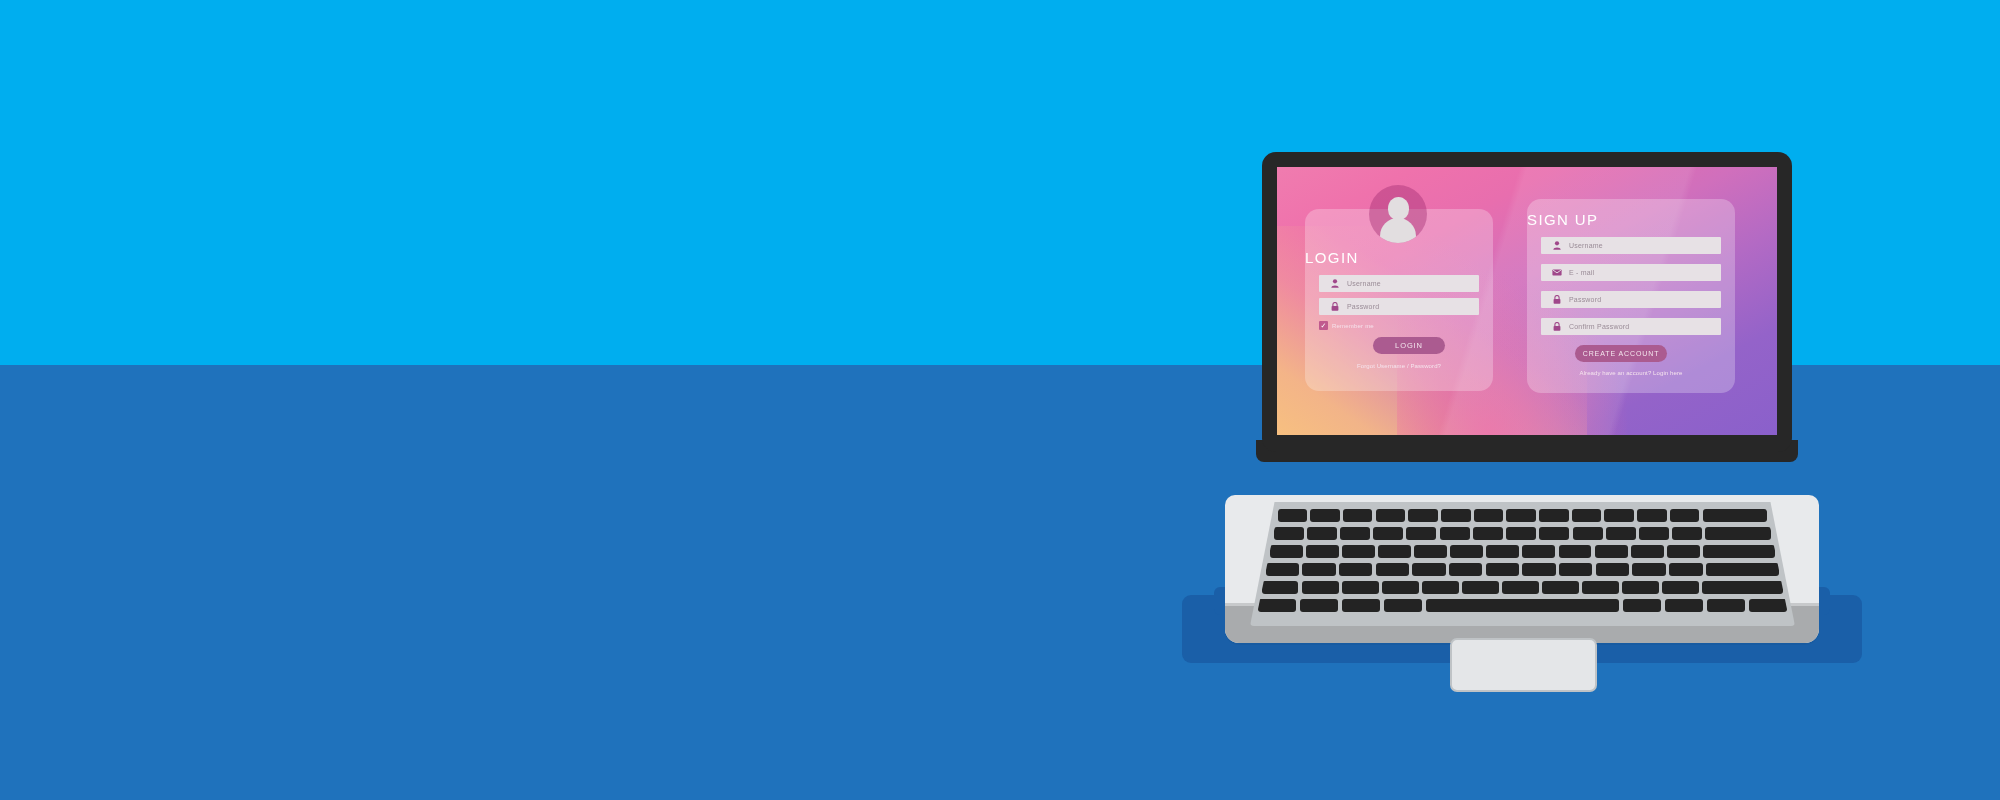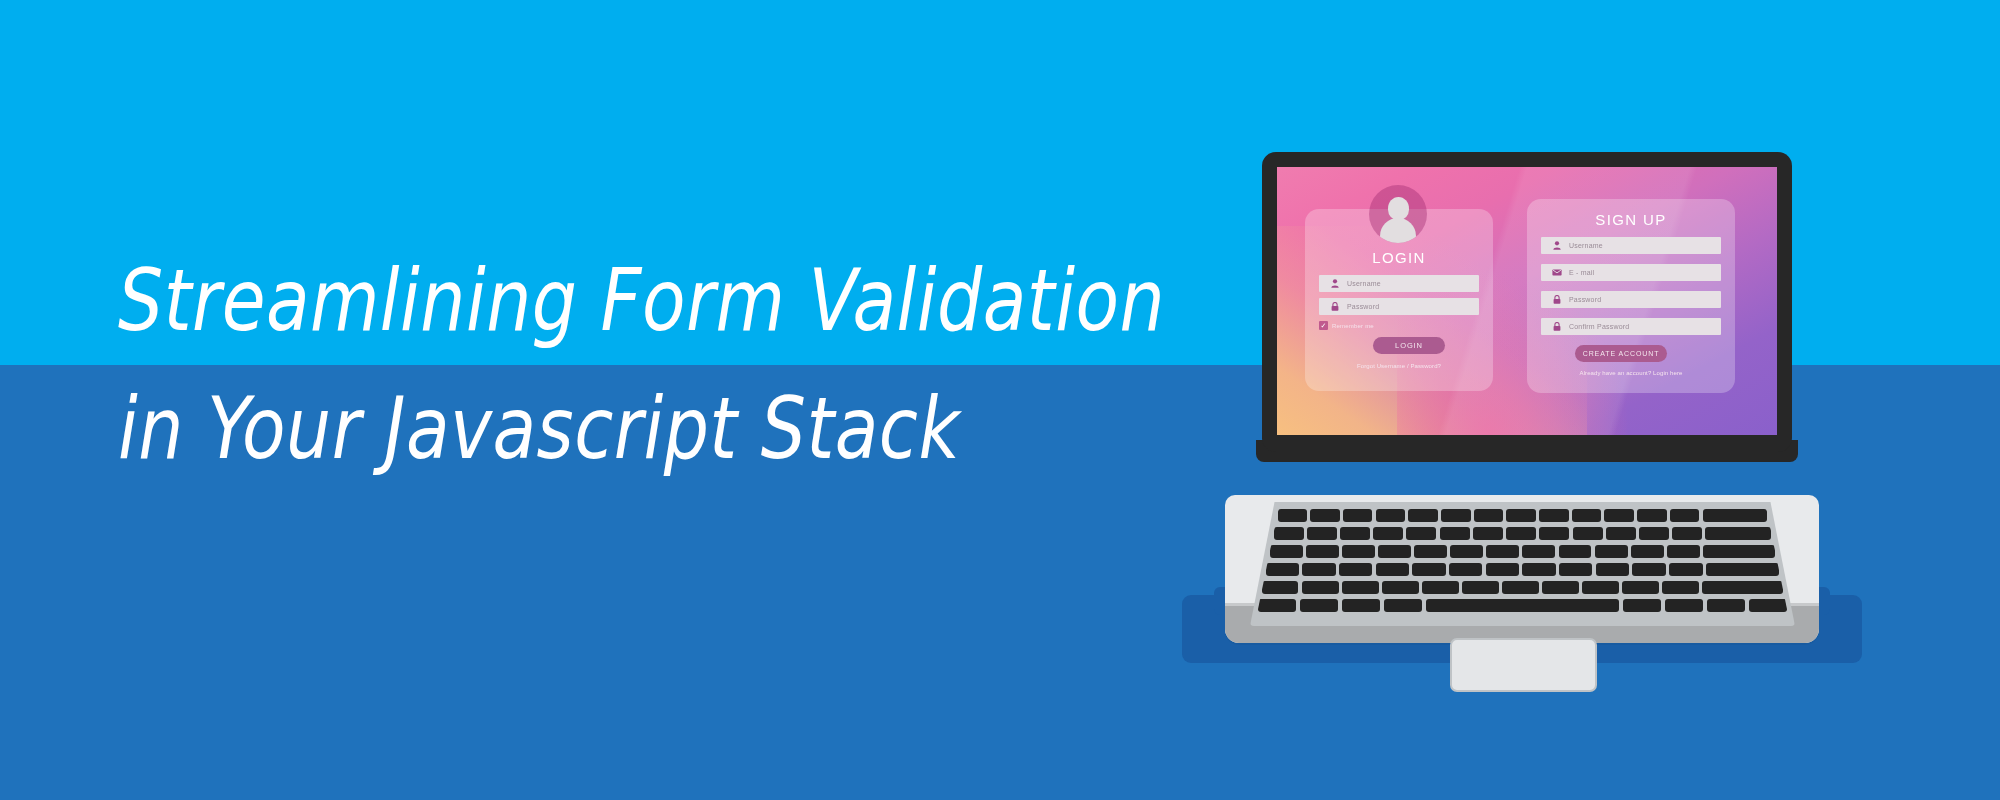--- a/index.html
+++ b/index.html
@@ -159,21 +159,21 @@
     position:absolute;left:50%;top:12px;width:21px;height:23px;margin-left:-10.5px;
     background:#E2DEE0;border-radius:50% 50% 46% 46%;
   }
   .avatar-body{
     position:absolute;left:50%;top:33px;width:36px;height:30px;margin-left:-18px;
     background:#E2DEE0;border-radius:18px 18px 0 0;
   }
 
   .form-title{
     position:absolute;color:#ffffff;font-weight:400;letter-spacing:1.4px;
-    text-align:center;font-family:"Liberation Sans",sans-serif;
+    font-family:"Liberation Sans",sans-serif;
   }
   .title-login{left:28px;top:82px;width:188px;font-size:15px;}
   .title-signup{left:250px;top:44px;width:208px;font-size:15px;}
 
   .field{
     position:absolute;height:17px;background:#E7E1E5;
     display:flex;align-items:center;border-radius:1px;
   }
   .field .ficon{
     width:17px;margin-left:7px;display:flex;align-items:center;justify-content:center;
@@ -223,24 +223,20 @@
   svg{display:block;}
 </style>
 </head>
 <body>
 
 <div id="banner">
 
   <div class="bg-top"></div>
   <div class="bg-bottom"></div>
 
-  <div class="headline">
-    <span class="line">Streamlining Form Validation</span>
-    <span class="line">in Your Javascript Stack</span>
-  </div>
 
   <div id="laptop">
 
     <div class="desk-slab"></div>
     <div class="base"></div>
     <div class="base-bevel"></div>
     <div class="base-front"></div>
 
     <div class="kb-tray"></div>
     <div class="kb-inner" id="kb">

